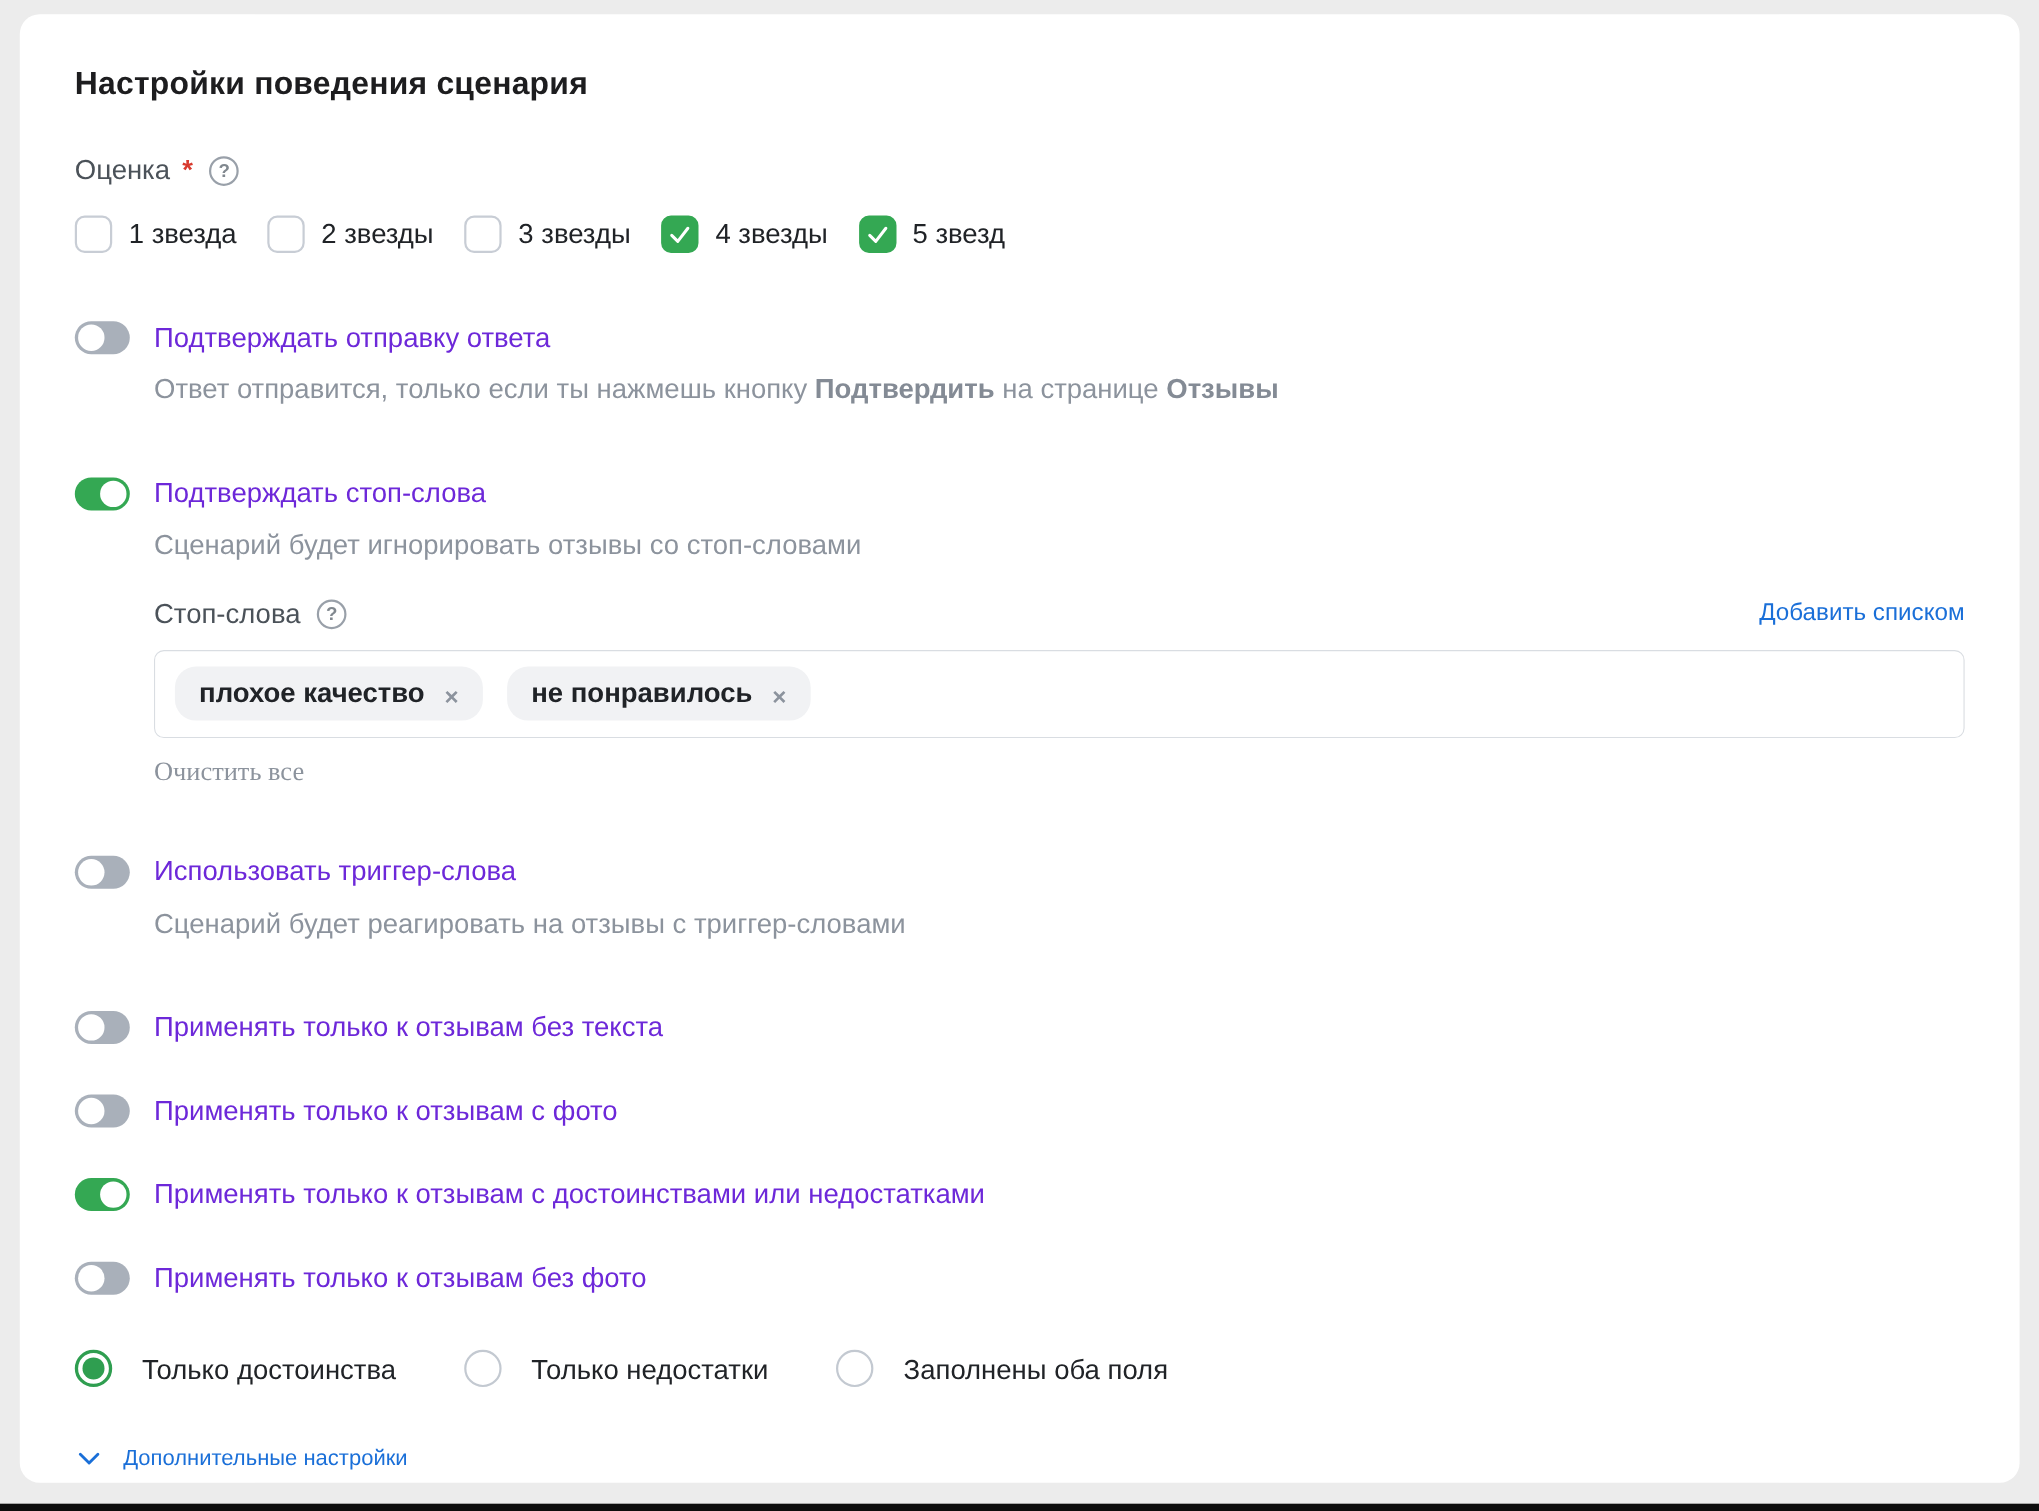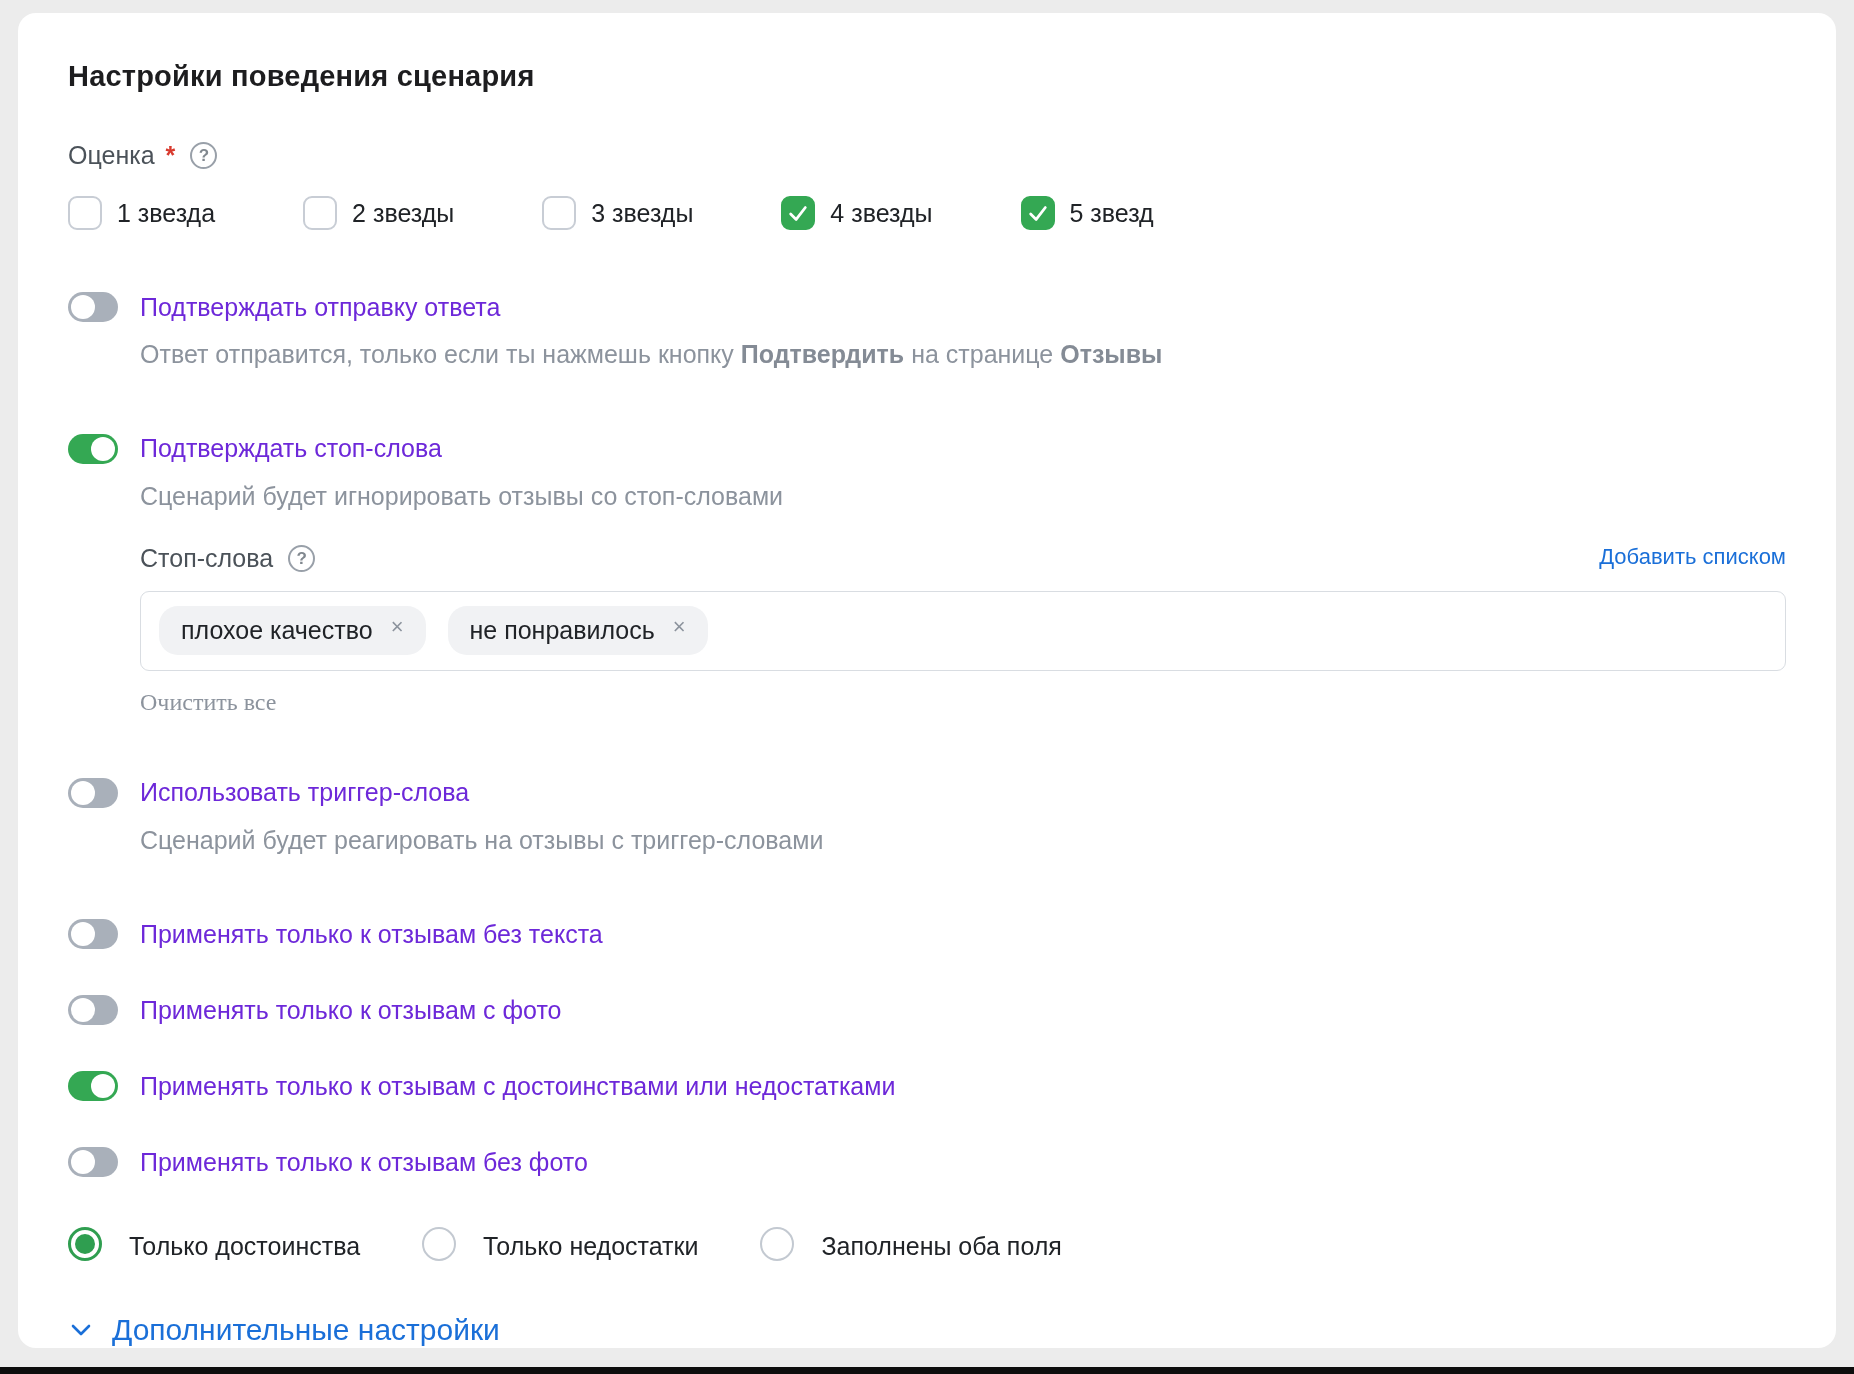--- a/index.html
+++ b/index.html
@@ -18,21 +18,21 @@
     margin:0 0 48px 0;font-size:29px;font-weight:700;color:#1d1d1f;letter-spacing:.2px;
   }
   .field-label-row{display:flex;align-items:center;gap:9px;font-size:25px;color:#4b5259;}
   .req{color:#d83a2e;font-size:25px;font-weight:700;margin-left:2px;}
   .help{
     width:27px;height:27px;border:2px solid #99a0a9;border-radius:50%;
     display:inline-flex;align-items:center;justify-content:center;
     box-sizing:border-box;margin-left:6px;cursor:pointer;flex-shrink:0;
   }
   .help .q{font-size:17px;font-weight:700;color:#818archive89;color:#81888f;line-height:1;}
-  .checkbox-row{display:flex;align-items:center;gap:88px;margin-top:26px;}
+  .checkbox-row{display:flex;align-items:center;gap:28px;margin-top:26px;}
   .cb-group{display:flex;align-items:center;gap:15px;cursor:pointer;}
   .cb{
     width:34px;height:34px;border:2px solid #c8cdd5;border-radius:9px;
     background:#fff;box-sizing:border-box;flex-shrink:0;
     display:flex;align-items:center;justify-content:center;
   }
   .cb.checked{background:#34a853;border-color:#34a853;}
   .opt-label{font-size:25px;color:#202327;}
   .section{margin-top:62px;}
   .section.tight{margin-top:46px;}
@@ -56,38 +56,38 @@
   }
   .link{color:#1a6fd8;font-size:22px;cursor:pointer;text-decoration:none;}
   .tag-input{
     margin:18px 0 0 72px;min-height:80px;box-sizing:border-box;
     border:1px solid #d9dde2;border-radius:9px;
     padding:14px 18px;display:flex;align-items:center;gap:22px;
     background:#fff;cursor:text;
   }
   .tag{
     background:#f1f2f4;border-radius:19px;padding:10px 22px;
-    display:inline-flex;align-items:flex-start;gap:18px;
-    font-size:25px;color:#202327;
+    display:inline-flex;align-items:flex-end;gap:18px;
+    font-size:25px;color:#202327;font-weight:bold;
   }
   .tag-x{color:#8c939d;font-size:22px;line-height:1;cursor:pointer;}
   .clear-all{display:inline-block;margin:18px 0 0 72px;font-size:24px;color:#8c939d;cursor:pointer;font-family:Liberation Serif, serif;}
   .radio-row{display:flex;align-items:center;gap:62px;margin-top:50px;}
   .radio-group{display:flex;align-items:flex-end;gap:27px;cursor:pointer;}
   .radio{
     width:34px;height:34px;border-radius:50%;border:2px solid #c3c9d1;
     background:#fff;box-sizing:border-box;flex-shrink:0;position:relative;
   }
   .radio.selected{border:3px solid #2f9e50;}
   .radio.selected::after{
     content:"";position:absolute;inset:4px;border-radius:50%;background:#2f9e50;
   }
   .advanced{
     display:inline-flex;align-items:center;gap:18px;margin-top:52px;
-    color:#1a6fd8;font-size:30px;cursor:pointer;
+    color:#1a6fd8;font-size:20px;cursor:pointer;
   }
   .chev{display:inline-flex;flex-shrink:0;}
   .bottom-bar{position:absolute;left:0;right:0;bottom:0;height:7px;background:#0d0d0d;}
 </style>
 </head>
 <body>
 
 <div class="card">
 
   <h1 class="title">Настройки поведения сценария</h1>

